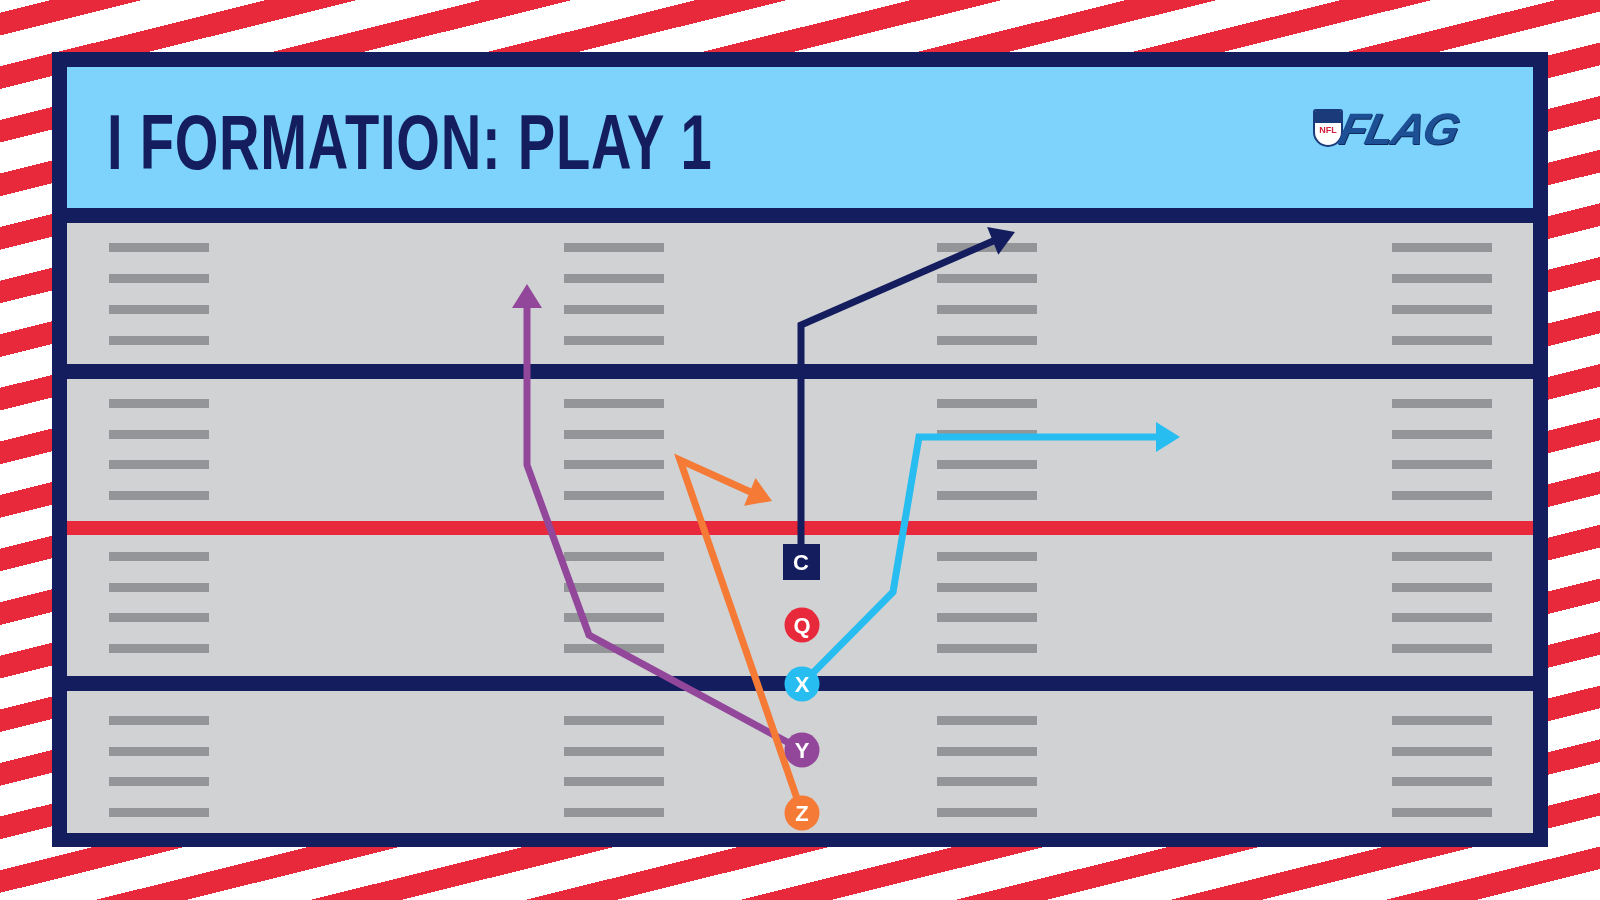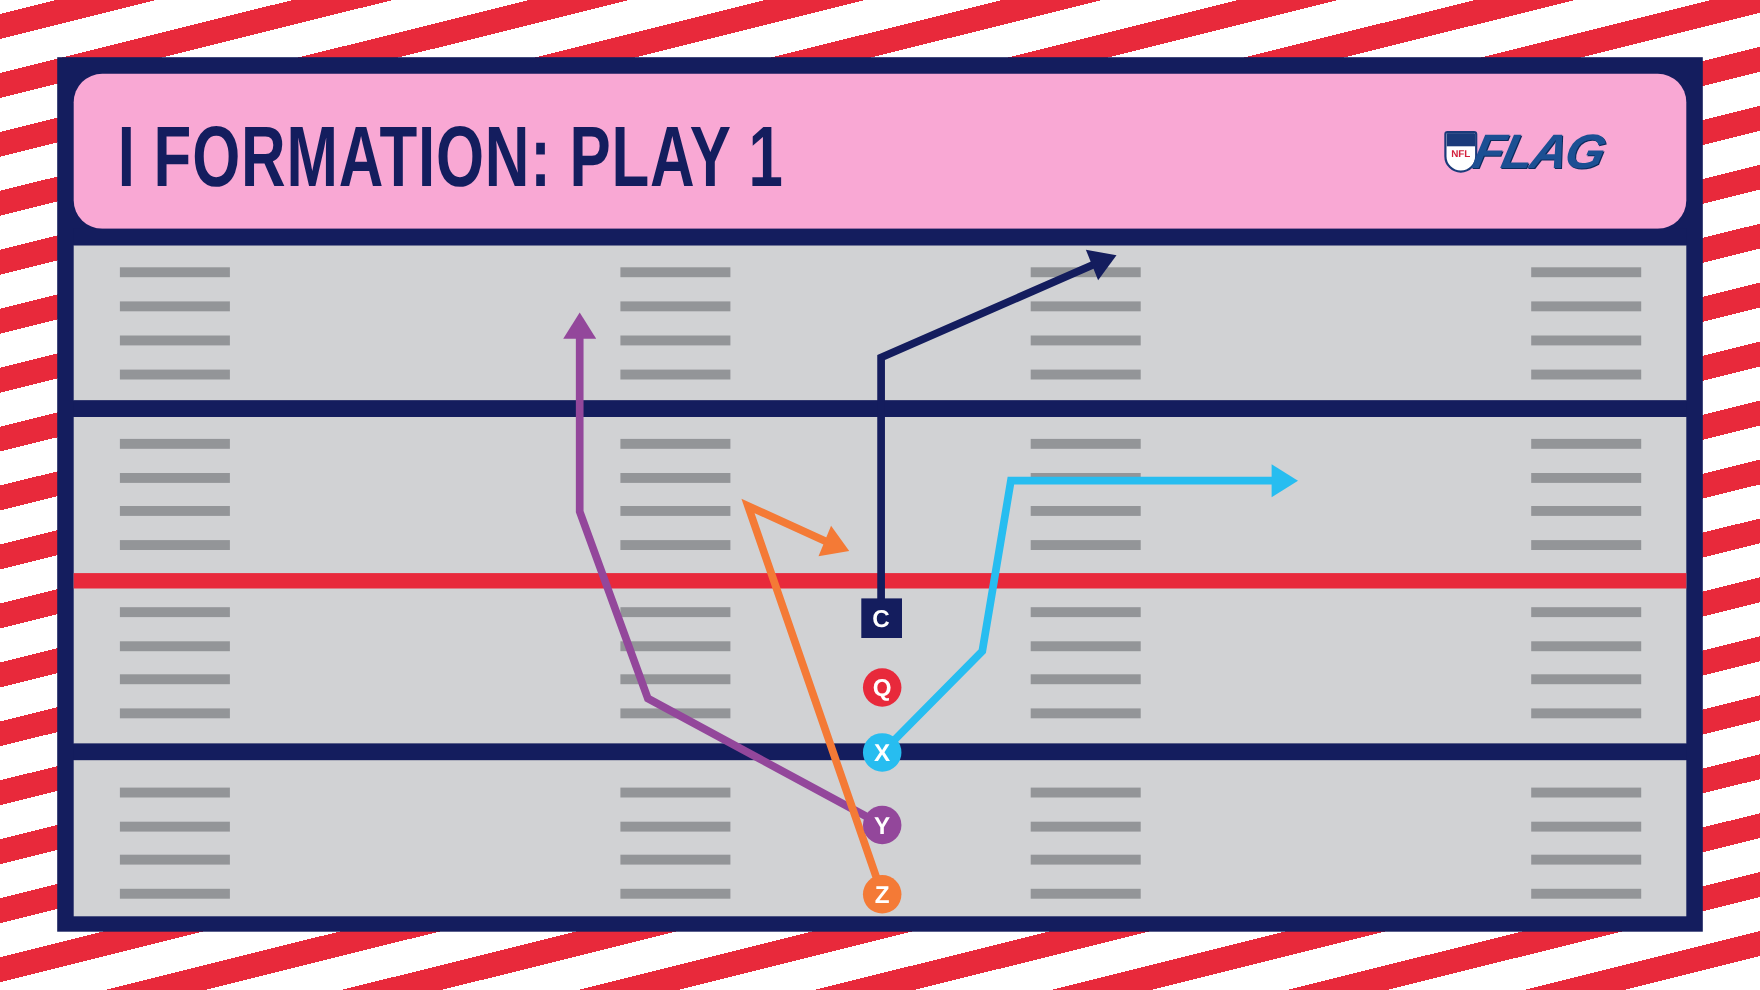--- a/index.html
+++ b/index.html
@@ -13,32 +13,31 @@
     background: repeating-linear-gradient(-14deg,
       #ffffff 0px, #ffffff 30px,
       #e8293b 30px, #e8293b 52px);
   }
   .frame {
     position: absolute; left: 52px; top: 52px; width: 1496px; height: 795px;
     background: #141d5e;
   }
   .header {
     position: absolute; left: 67px; top: 67px; width: 1466px; height: 141px;
-    background: #f9a8d4;
-    border-radius: 26px;
+    background: #7dd3fc;
   }
   .title {
     position: absolute; left: 40px; top: 36px;
     color: #141d5e; font-weight: bold; font-size: 78px; line-height: 78px;
     letter-spacing: 1px;
     transform: scaleX(0.72); transform-origin: left top;
     white-space: nowrap;
   }
   .logo {
-    position: absolute; right: 60px; top: 50px; height: 50px; width: 160px;
+    position: absolute; right: 60px; top: 40px; height: 50px; width: 160px;
   }
   .logo .shield {
     position: absolute; left: 0; top: 2px; width: 30px; height: 38px;
     background: #fff; border: 2px solid #1b3a7a; border-radius: 3px 3px 15px 15px;
     box-sizing: border-box; overflow: hidden;
   }
   .logo .shield .top { height: 12px; background: #1b3a7a; }
   .logo .shield .nfl {
     font-size: 9px; font-weight: bold; color: #d3203c; text-align: center;
     line-height: 14px;

